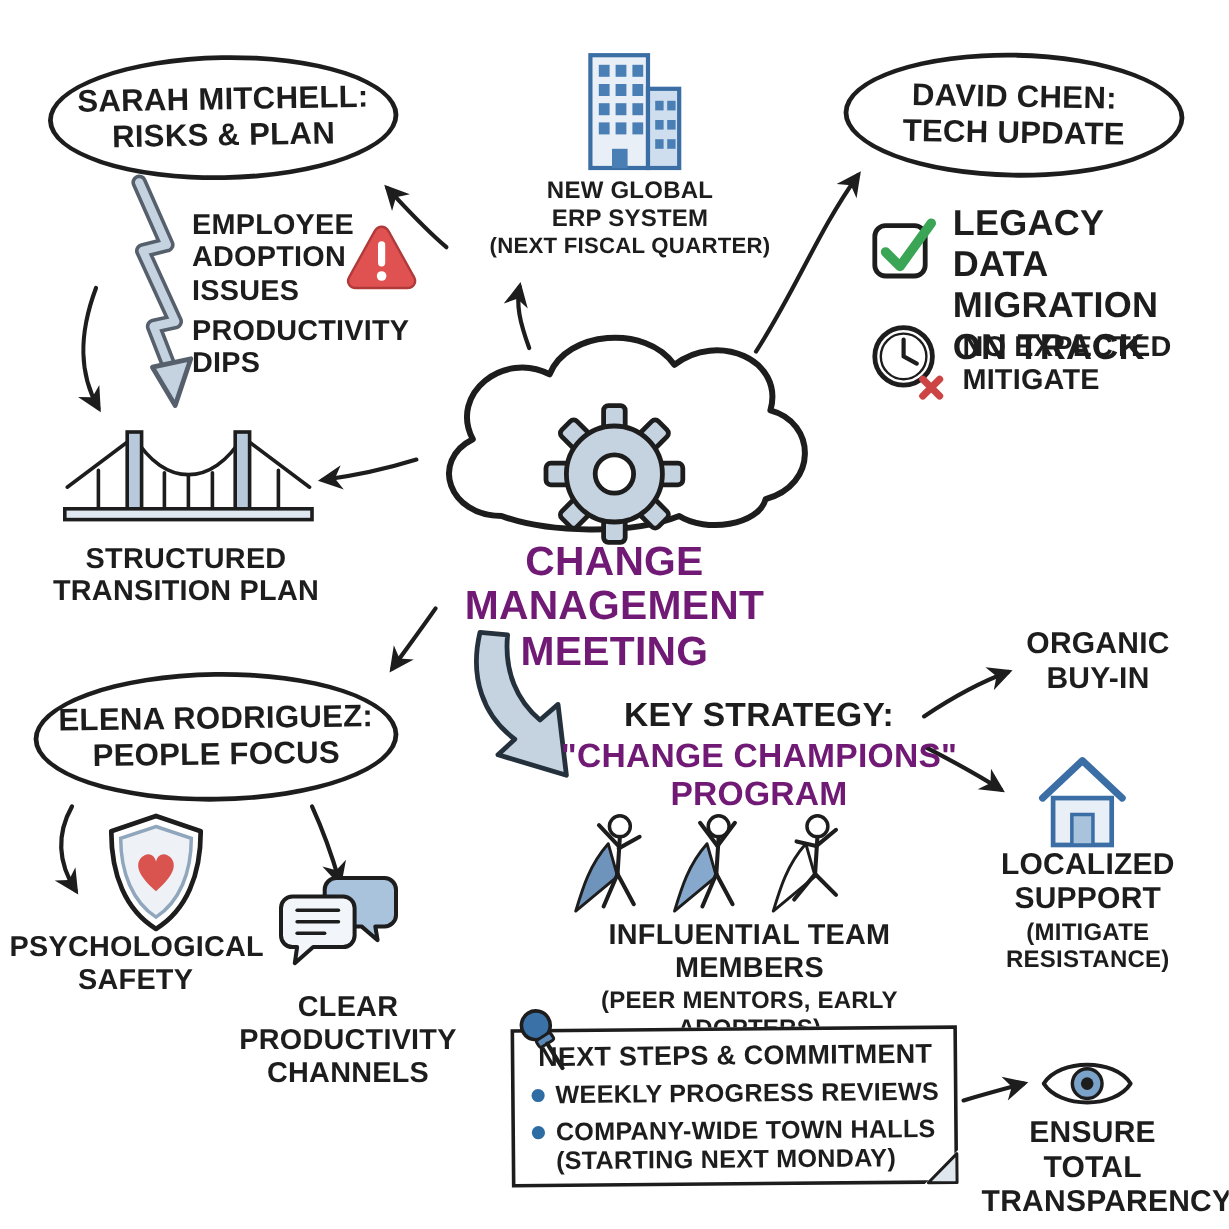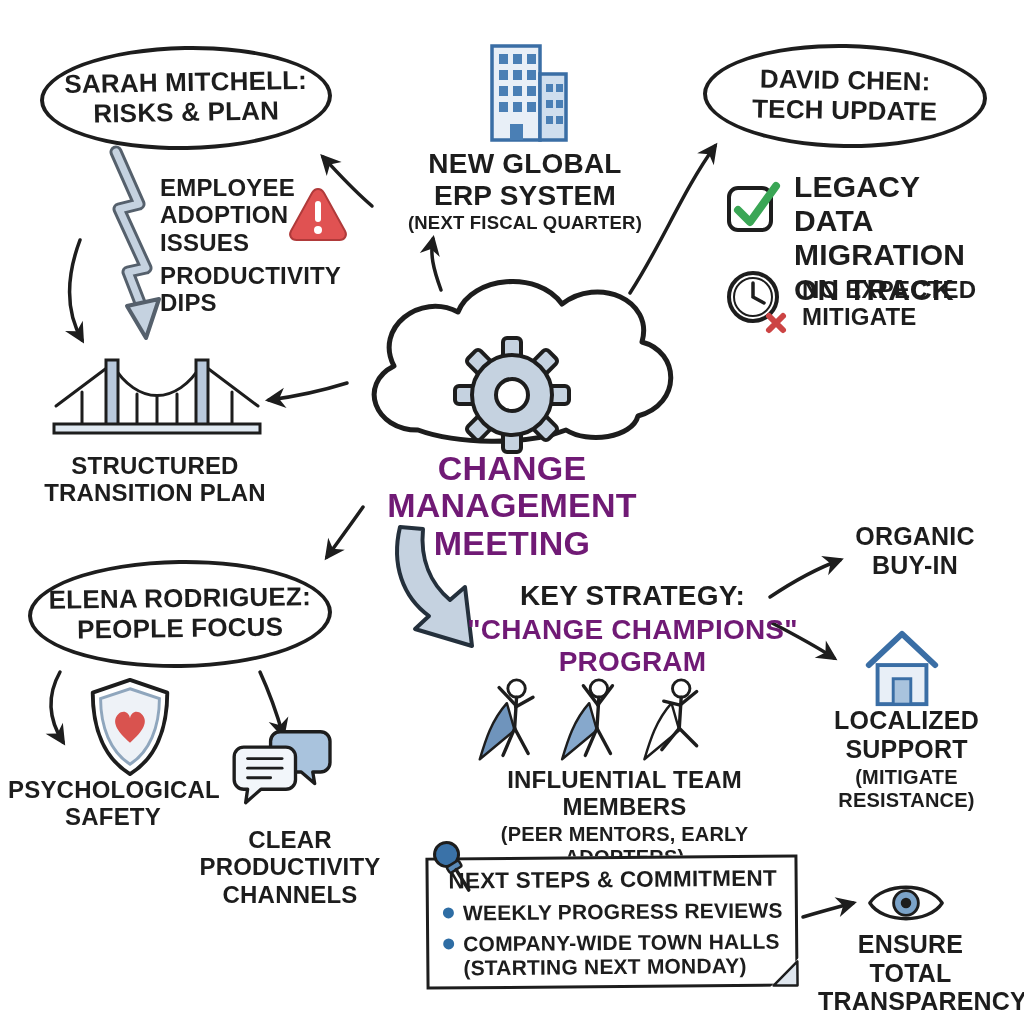--- a/index.html
+++ b/index.html
@@ -95,21 +95,21 @@
       <rect x="32" y="84" width="13" height="16"></rect>
       <rect x="68" y="44" width="7" height="8"></rect>
         <rect x="78" y="44" width="7" height="8"></rect>
       <rect x="68" y="60" width="7" height="8"></rect>
         <rect x="78" y="60" width="7" height="8"></rect>
       <rect x="68" y="76" width="7" height="8"></rect>
         <rect x="78" y="76" width="7" height="8"></rect>
     </g>
   </svg>
   <div class="abs" style="left:400px;top:148px;width:250px">
-    <div class="txt center" style="font-size:28px">NEW GLOBAL
+    <div class="txt center" style="font-size:20px">NEW GLOBAL
 ERP SYSTEM</div>
     <div class="txt center" style="font-size:18.5px;margin-top:0">(NEXT FISCAL QUARTER)</div>
   </div>
 
   <div class="bubble" style="left:40px;top:46px;width:292px;height:104px;transform:rotate(-1deg)">
     <div class="txt" style="font-size:26px">SARAH MITCHELL:
 RISKS &amp; PLAN</div>
   </div>
 
   <svg class="abs" style="left:286px;top:184px" width="64" height="60" viewBox="0 0 64 60">

